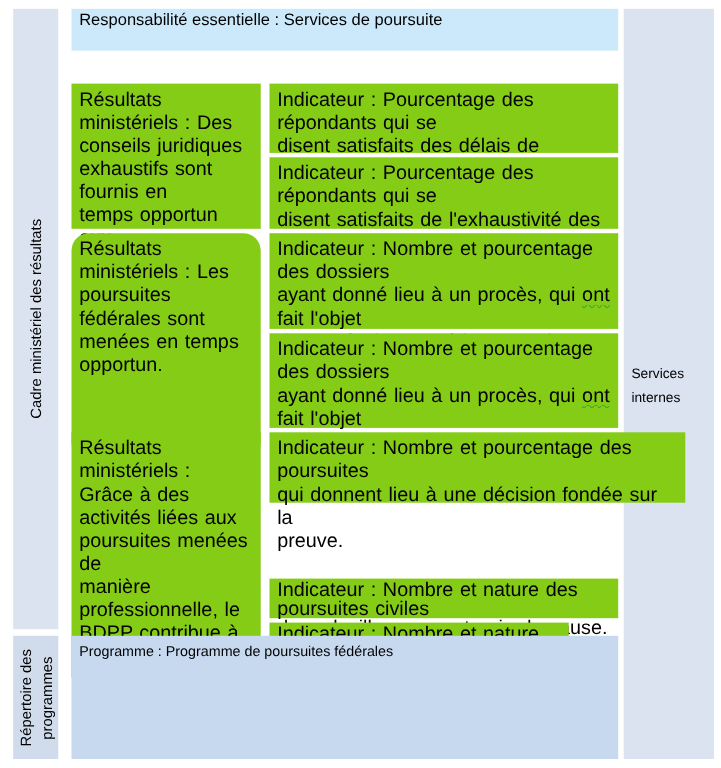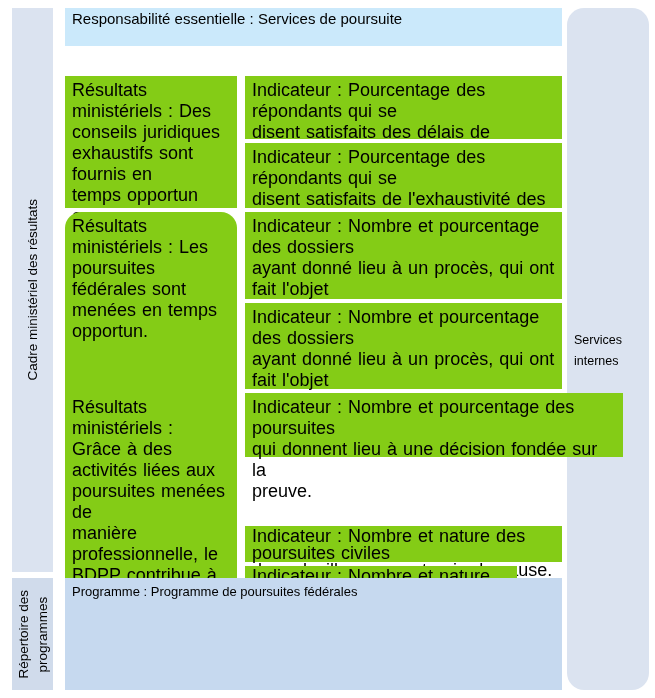--- a/index.html
+++ b/index.html
@@ -60,21 +60,20 @@
   }
   .services-col {
     position: absolute;
     left: 567px; top: 8px;
     width: 82px; height: 682px;
     background: #dbe3f0;
     box-sizing: border-box;
     padding: 322px 4px 0 7px;
     font-size: 12.5px;
     line-height: 21px;
-    border-radius: 17px;
   }
   .program-row {
     position: absolute;
     left: 65px; top: 578px;
     width: 497px; height: 112px;
     background: #c6d9ef;
     font-size: 13px;
     line-height: 20px;
     padding: 4px 6px 0 7px;
     box-sizing: border-box;
@@ -86,20 +85,21 @@
   .i2 { left: 245px; top: 99px;  width: 317px; height: 65px;  }
   .r2 { left: 65px;  top: 168px; width: 172px; height: 206px; border-radius: 16px; }
   .i3 { left: 245px; top: 168px; width: 317px; height: 87px;  }
   .i4 { left: 245px; top: 259px; width: 317px; height: 86px;  }
   .r3 { left: 65px;  top: 349px; width: 172px; height: 223px; }
   .i5 { left: 245px; top: 349px; width: 378px; height: 64px;  }
   .i6 { left: 245px; top: 417px; width: 317px; height: 61px;  }
   .i7 { left: 245px; top: 482px; width: 317px; height: 36px;  }
   .i8 { left: 245px; top: 522px; width: 272px; height: 50px;  }
   .squiggle {
+    text-decoration: underline;
     text-decoration-style: wavy;
     text-decoration-color: #3aa83a;
     text-decoration-thickness: 1px;
     text-underline-offset: 2px;
   }
 </style>
 </head>
 <body>
 
 <div class="stage">

